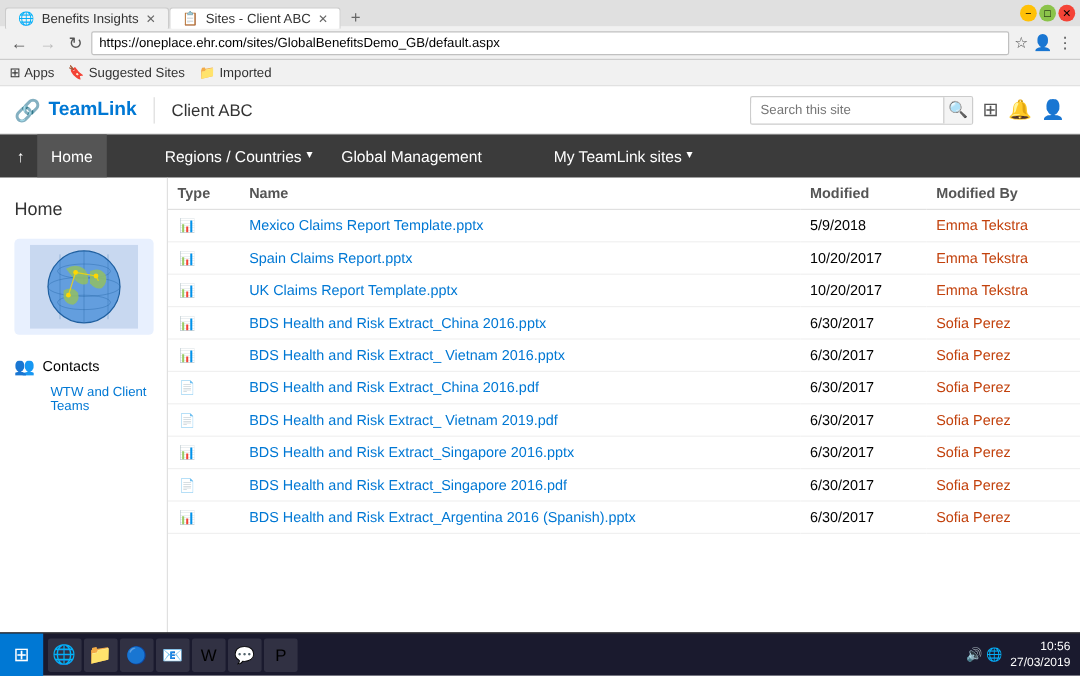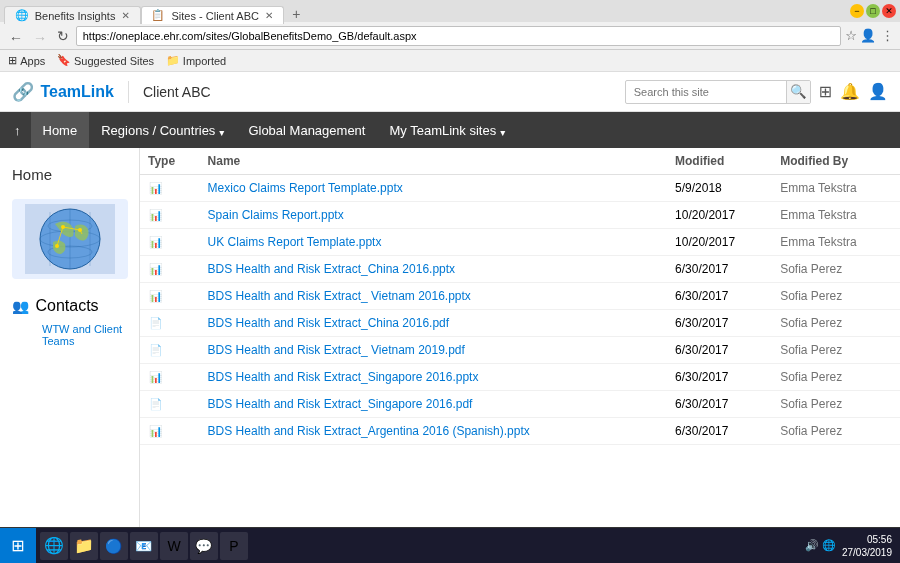--- a/index.html
+++ b/index.html
@@ -42,43 +42,43 @@
     .search-btn { background: #f4f4f4; border: none; border-left: 1px solid #ccc; height: 24px; width: 24px; cursor: pointer; color: #555; }
     .header-icon { font-size: 16px; color: #555; cursor: pointer; }
 
     .browse-bar { background: #fff; border-bottom: 1px solid #e0e0e0; padding: 2px 12px 0; }
     .browse-label { font-size: 9px; color: #666; letter-spacing: 1px; text-transform: uppercase; }
 
     .sp-nav { background: #3b3b3b; display: flex; align-items: center; height: 36px; padding: 0 4px; }
     .sp-nav-upload { background: none; border: none; color: #fff; padding: 0 10px; height: 36px; cursor: pointer; font-size: 13px; }
     .sp-nav-item { color: #fff; padding: 0 12px; height: 36px; display: flex; align-items: center; cursor: pointer; font-size: 13px; }
     .sp-nav-item.active { background: #555; }
-    .sp-nav-item-dropdown { display: flex; align-items: flex-end; gap: 4px; }
+    .sp-nav-item-dropdown { display: flex; align-items: flex-start; gap: 4px; margin-left: 36px; }
     .sp-nav-chevron { font-size: 10px; }
 
     .sp-body { display: flex; flex: 1; overflow: hidden; }
 
     .sp-sidebar { width: 140px; background: #fff; border-right: 1px solid #e0e0e0; padding: 10px 0; flex-shrink: 0; }
     .sidebar-title { font-size: 15px; color: #333; padding: 8px 12px 16px; font-weight: 500; }
     .sidebar-globe { width: 116px; height: 80px; margin: 0 12px; background: #e8f0fe; border-radius: 4px; display: flex; align-items: center; justify-content: center; overflow: hidden; }
     .sidebar-section { margin-top: 12px; }
     .sidebar-contacts { display: flex; align-items: center; gap: 6px; padding: 6px 12px; cursor: pointer; }
     .contacts-icon { color: #666; font-size: 14px; }
-    .contacts-text { font-size: 16px; }
+    .contacts-text { font-size: 12px; }
     .contacts-link { color: #0078d4; font-size: 11px; display: block; padding: 2px 12px 2px 42px; cursor: pointer; }
 
     .sp-main { flex: 1; overflow-y: auto; background: #fff; }
     .file-table { width: 100%; border-collapse: collapse; }
     .file-table th { text-align: left; font-size: 12px; color: #555; font-weight: 600; padding: 6px 8px; border-bottom: 1px solid #e0e0e0; }
     .file-table td { padding: 5px 8px; font-size: 12px; border-bottom: 1px solid #f0f0f0; vertical-align: middle; }
     .file-link { color: #0078d4; text-decoration: none; cursor: pointer; }
     .file-icon { width: 16px; height: 16px; display: inline-flex; align-items: center; justify-content: center; font-size: 11px; }
     .icon-pptx { color: #c55a11; }
     .icon-pdf { color: #c00; }
-    .modified-by-link { color: #737373; cursor: pointer; }
+    .modified-by-link { color: #c2410c; cursor: pointer; }
 
     
     .globe-svg { width: 90px; height: 70px; }
 
     
     .taskbar { background: #1a1a2e; height: 36px; display: flex; align-items: center; position: fixed; bottom: 0; width: 900px; border-top: 1px solid #333; }
     .taskbar-start { background: #0078d4; width: 36px; height: 36px; display: flex; align-items: center; justify-content: center; cursor: pointer; }
     .taskbar-items { display: flex; align-items: center; gap: 2px; padding: 0 4px; flex: 1; }
     .taskbar-item { width: 28px; height: 28px; display: flex; align-items: center; justify-content: center; border-radius: 2px; cursor: pointer; background: rgba(255,255,255,0.1); }
     .taskbar-right { display: flex; align-items: center; gap: 6px; padding: 0 8px; font-size: 10px; color: #fff; }
@@ -308,17 +308,17 @@
     <div class="taskbar-item" style="font-size:14px;">W</div>
     <div class="taskbar-item" style="font-size:14px;">💬</div>
     <div class="taskbar-item" style="font-size:14px;">P</div>
   </div>
   <div class="taskbar-right">
     <div class="taskbar-icons-tray">
       <span style="font-size:11px;">🔊</span>
       <span style="font-size:11px;">🌐</span>
     </div>
     <div class="taskbar-time">
-      <div>05:56</div>
+      <div>10:56</div>
       <div>27/03/2019</div>
     </div>
   </div>
 </div>
 
 </body></html>

